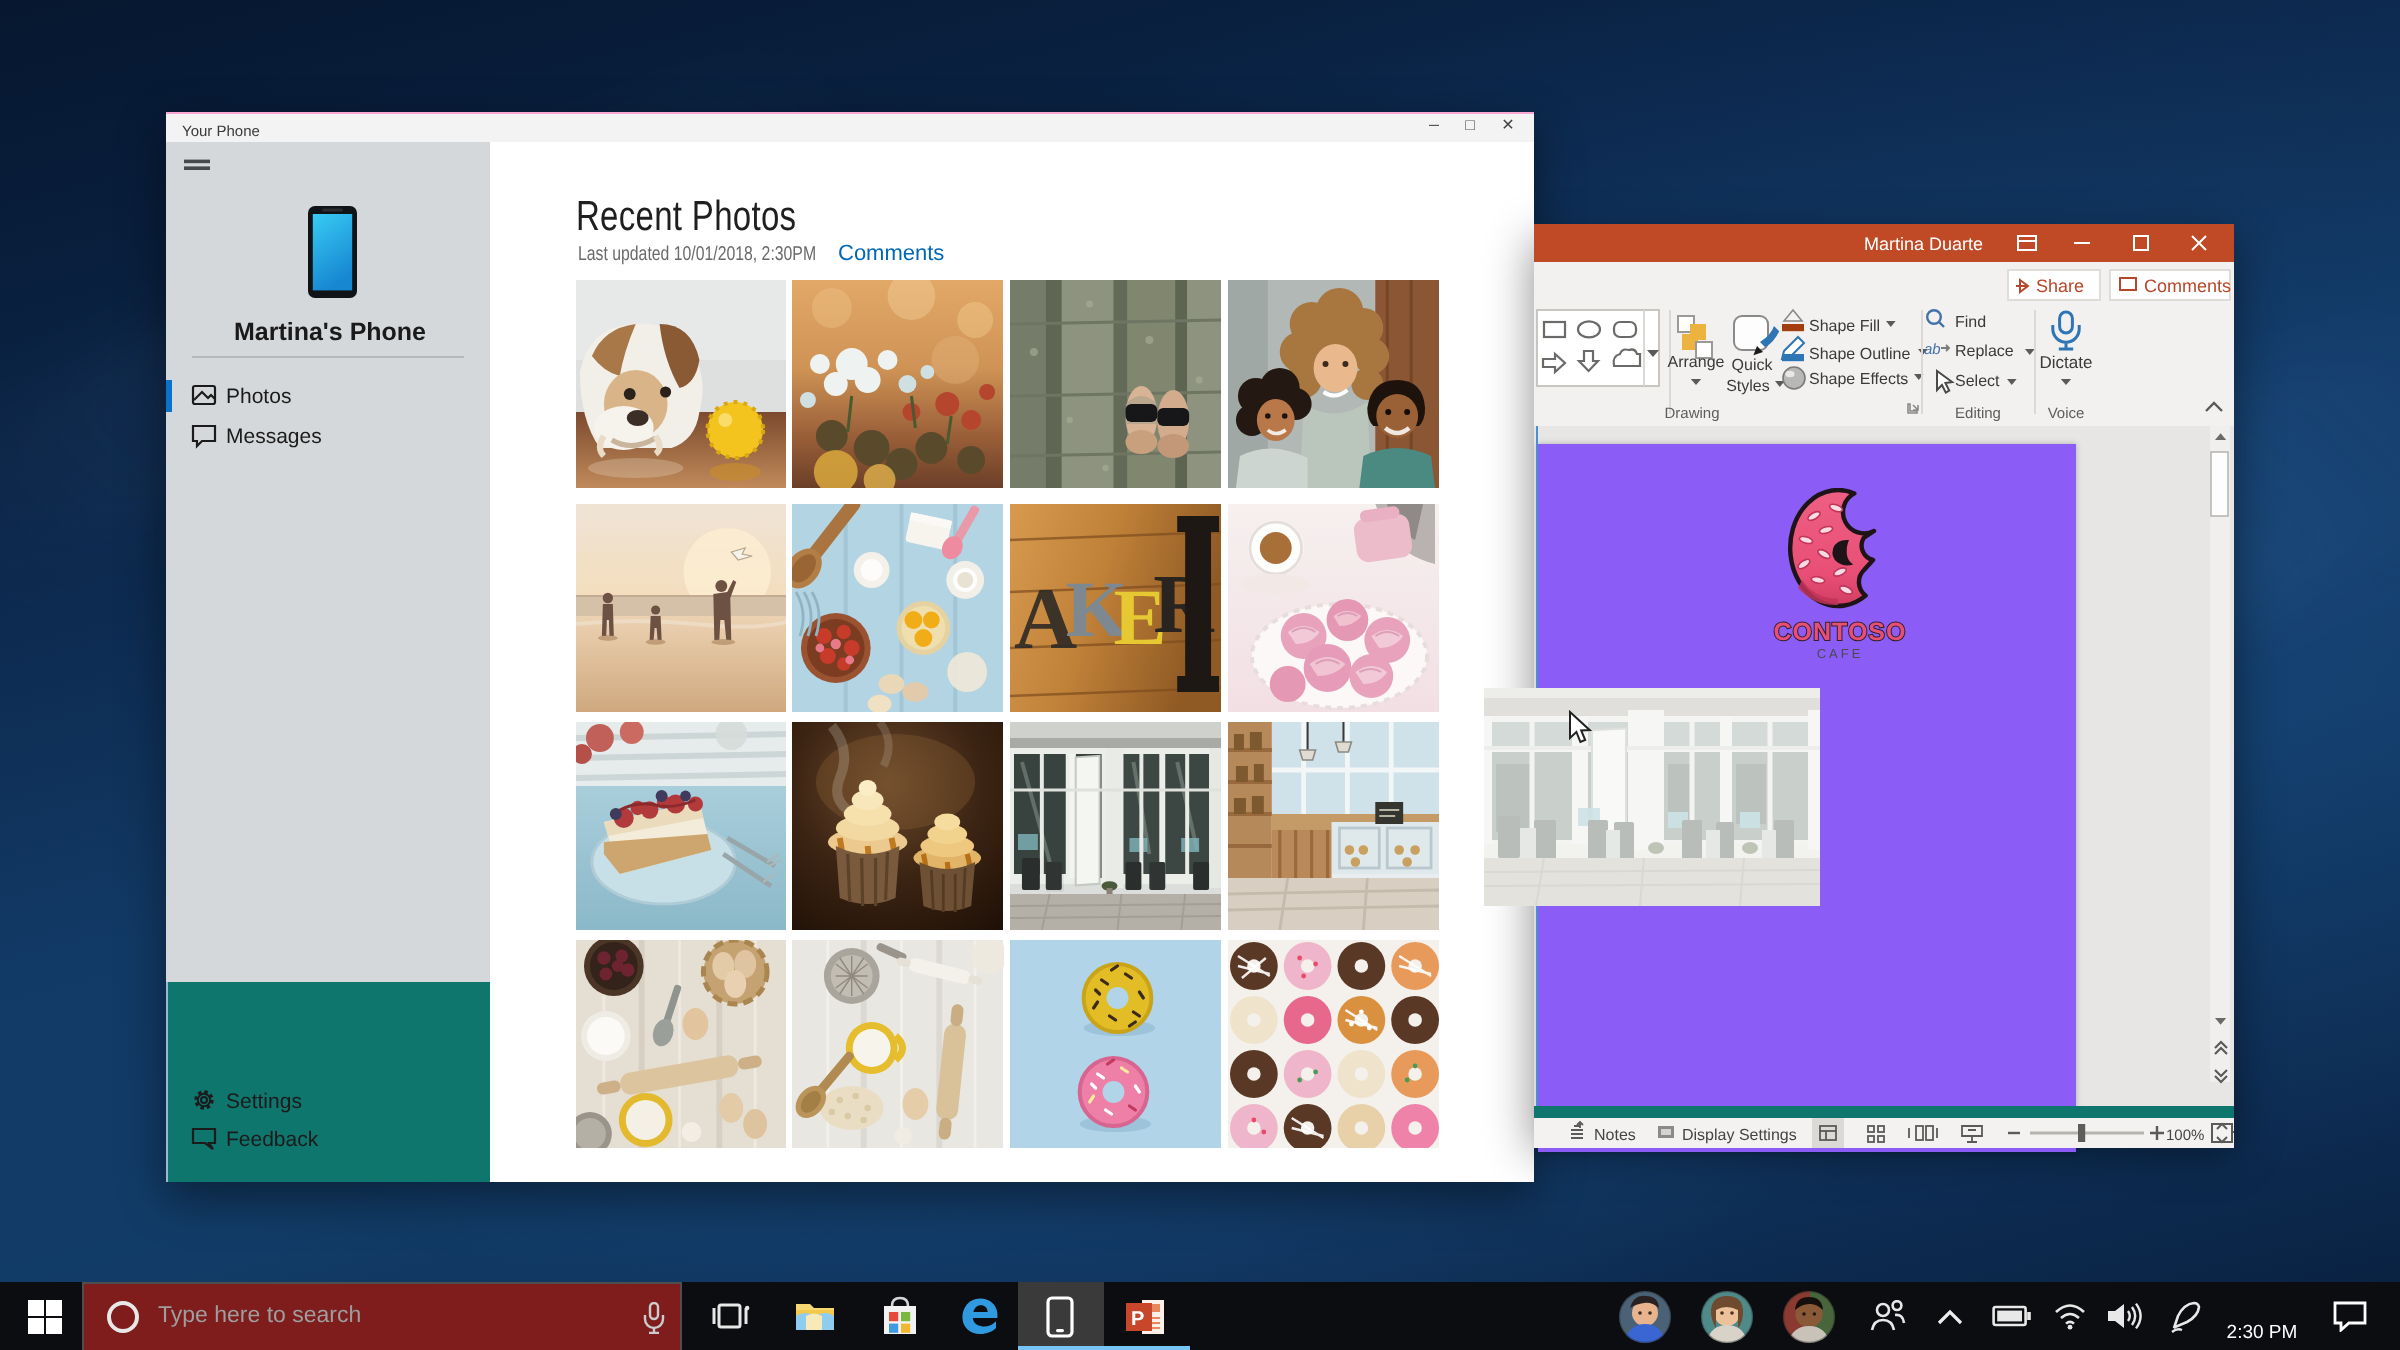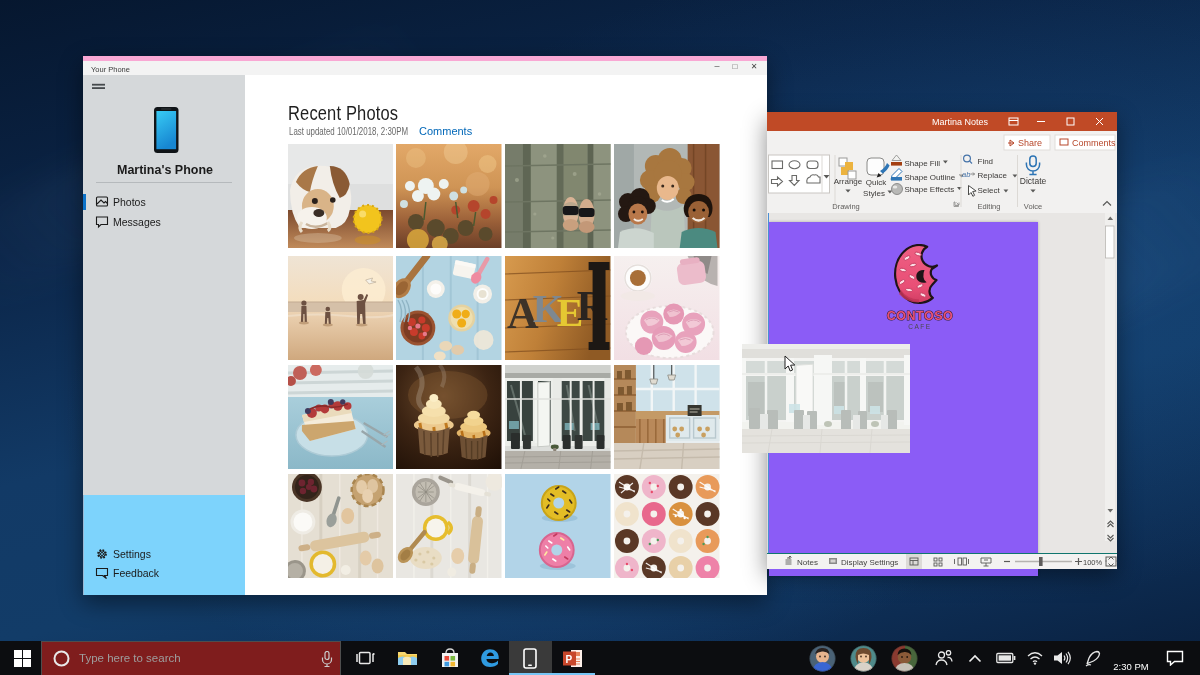--- a/index.html
+++ b/index.html
@@ -6,39 +6,39 @@
   body{width:1200px;height:675px;overflow:hidden;font-family:"Liberation Sans",sans-serif;}
   #desktop{position:absolute;left:0;top:0;width:1200px;height:675px;
     background:
       radial-gradient(ellipse 680px 400px at 45% 62%, rgba(40,108,178,0.45), rgba(40,108,178,0) 70%),
       radial-gradient(ellipse 850px 480px at 78% 42%, rgba(30,88,152,0.30), rgba(30,88,152,0) 68%),
       linear-gradient(166deg, #06172f 0%, #0b2548 26%, #123a66 50%, #123c68 66%, #0d2c52 86%, #091f3d 100%);
   }
   .streak{position:absolute;background:linear-gradient(72deg, rgba(130,190,240,0) 0%, rgba(130,190,240,0.09) 50%, rgba(130,190,240,0) 100%);transform:rotate(-24deg);filter:blur(14px);}
   .abs{position:absolute;}
   
-  #yp{position:absolute;left:83px;top:56px;width:684px;height:534px;background:#7dd3fc;border-top:5px solid #f9a8d4;box-shadow:inset 1px 0 0 #9ab8d4, inset -1px 0 0 #b8cade, 0 8px 22px rgba(0,0,0,0.45);}
+  #yp{position:absolute;left:83px;top:56px;width:684px;height:534px;background:#0f766e;border-top:1px solid #f9a8d4;box-shadow:inset 1px 0 0 #9ab8d4, inset -1px 0 0 #b8cade, 0 8px 22px rgba(0,0,0,0.45);}
   #yp .titlebar{position:absolute;left:0;top:0;width:100%;height:14px;background:#f3f3f3;}
   #yp .title{position:absolute;left:8px;top:4px;font-size:7.5px;color:#3a3a3a;}
   #yp .capbtn{position:absolute;top:0px;color:#555;font-size:9px;width:18px;text-align:center;}
   #yp .sidebar{position:absolute;left:0;top:14px;width:162px;height:420px;background:#d5d8da;}
   #yp .main{position:absolute;left:162px;top:14px;width:522px;height:520px;background:#fff;}
   #rp-title{position:absolute;left:43px;top:26px;font-size:21px;color:#1f1f1f;transform:scaleX(0.785);transform-origin:0 0;letter-spacing:0.2px;}
   #rp-sub{position:absolute;left:44px;top:51px;font-size:10px;color:#6a6a6a;transform:scaleX(0.79);transform-origin:0 0;}
   #rp-refresh{position:absolute;left:174px;top:50px;font-size:11px;color:#0067b8;}
   #grid{position:absolute;left:204.5px;top:83px;width:437px;height:488px;}
   .tile{position:absolute;width:105.5px;height:104px;overflow:hidden;}
   .tile svg{display:block;}
   
   #ppt{position:absolute;left:767px;top:112px;width:350px;height:456px;background:#f2f1f0;box-shadow:0 8px 22px rgba(0,0,0,0.45);}
   #ppt .titlebar{position:absolute;left:0;top:0;width:100%;height:19px;background:#c04a26;}
   #ppt .ribbon{position:absolute;left:0;top:19px;width:100%;height:82px;background:#f2f1f0;border-bottom:1px solid #0369a1;}
   #ppt .slidearea{position:absolute;left:0;top:101px;width:100%;height:340px;background:#e8e6e4;}
   #ppt .slide{position:absolute;left:2px;top:9px;width:269px;height:354px;background:#8b5cf6;box-shadow:0 0 3px rgba(0,0,0,0.25);}
-  #ppt .statusbar{position:absolute;left:0;top:441px;width:100%;height:15px;background:#f3f2f1;border-top:1px solid #0f766e;font-size:8px;color:#4a4a4a;}
+  #ppt .statusbar{position:absolute;left:0;top:441px;width:100%;height:15px;background:#f3f2f1;border-top:6px solid #0f766e;font-size:8px;color:#4a4a4a;}
   
   #taskbar{position:absolute;left:0;top:641px;width:1200px;height:34px;background:#0c0d10;}
   #searchbox{position:absolute;left:41px;top:0px;width:298px;height:33px;background:#7f1d1d;border:1px solid #4e4e4e;border-bottom:none;}
   #searchbox .txt{position:absolute;left:37px;top:10px;font-size:11.5px;color:#9e9e9e;}
   #clock{position:absolute;left:1100px;top:20px;width:62px;text-align:center;color:#fff;font-size:9.5px;line-height:12.5px;}
 </style>
 </head>
 <body>
 <div id="desktop">
   <div class="streak" style="left:-60px;top:120px;width:500px;height:90px;"></div>
@@ -863,21 +863,21 @@
             <circle cx="62" cy="42" r="1.2"></circle>
             <circle cx="71" cy="44" r="1.2"></circle>
           </g>
   </svg>
       </div>
   </div>
 </div>
 
 <div id="ppt">
   <div class="titlebar">
-    <div style="position:absolute;left:165px;top:5px;font-size:9px;color:#fff;">Martina Notes</div>
+    <div style="position:absolute;left:165px;top:5px;font-size:9px;color:#fff;">Martina Duarte</div>
     <svg width="350" height="19">
       <g stroke="#fff" stroke-width="1" fill="none">
         <rect x="242" y="6" width="9" height="7"></rect>
         <line x1="242" y1="8.5" x2="251" y2="8.5"></line>
         <line x1="270" y1="9.5" x2="278" y2="9.5"></line>
         <rect x="300" y="6" width="7" height="7"></rect>
         <path d="M329 6 l7 7 M336 6 l-7 7"></path>
       </g>
     </svg>
   </div>

